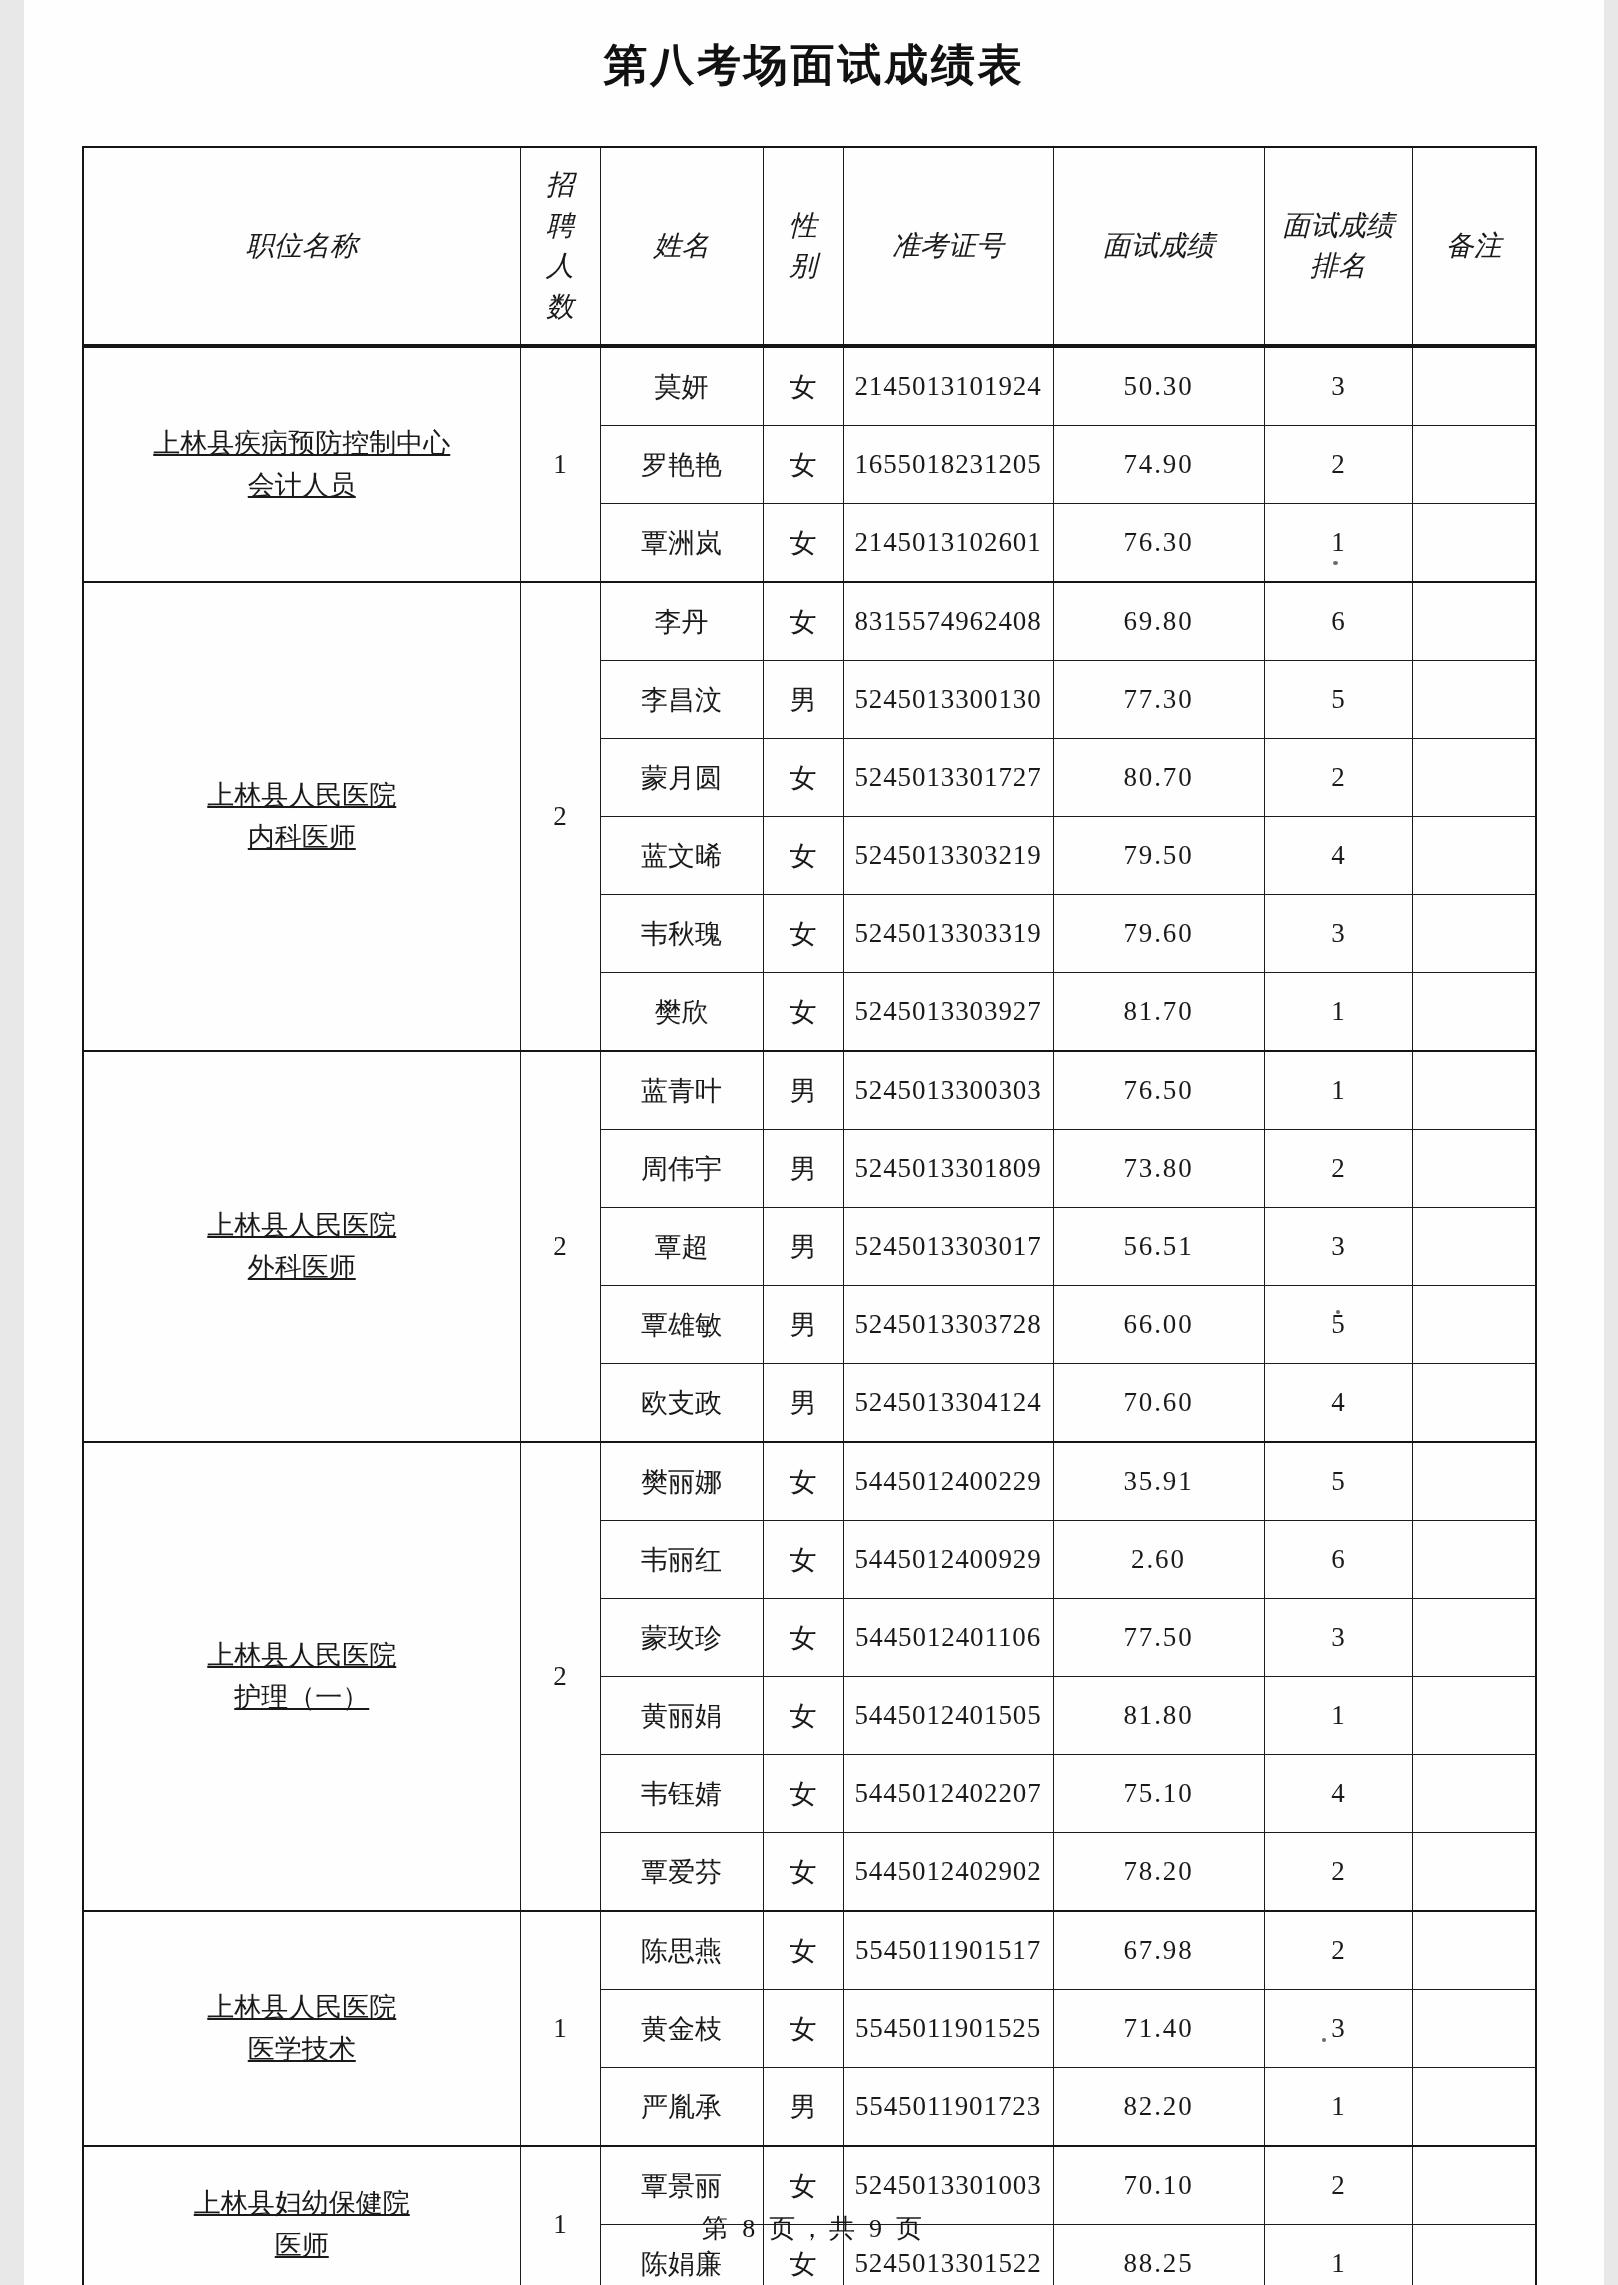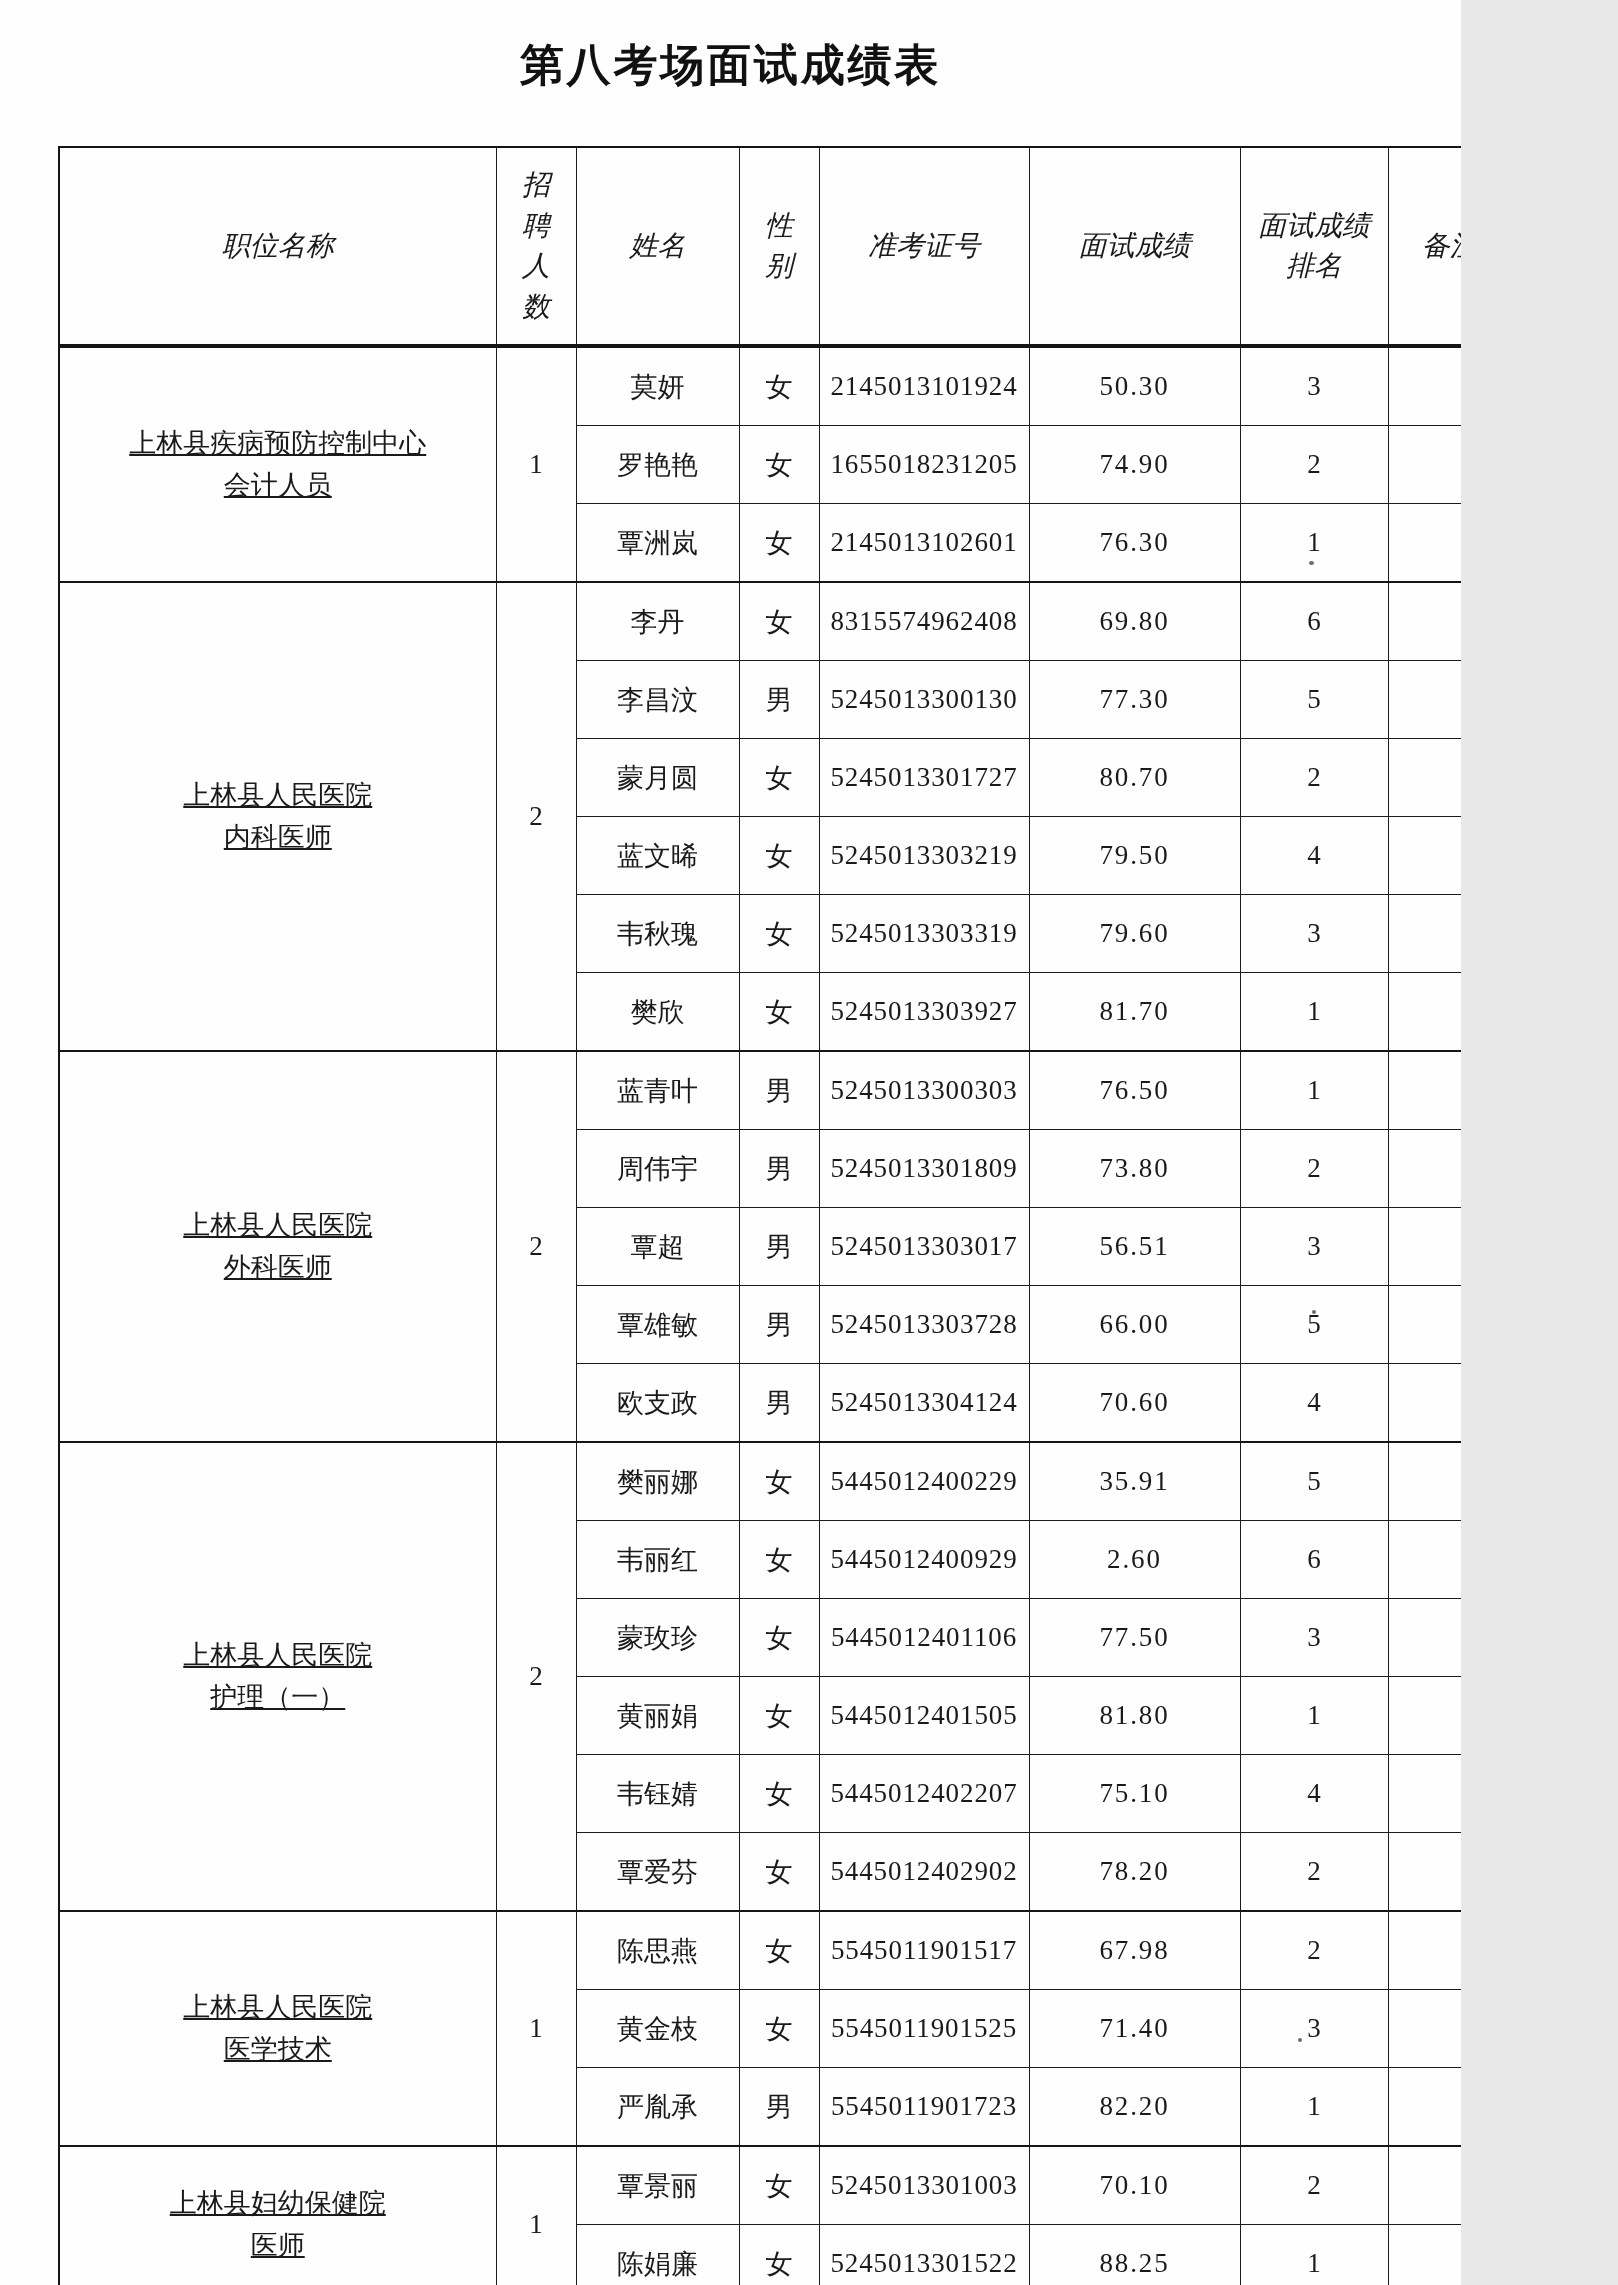--- a/index.html
+++ b/index.html
@@ -1,22 +1,23 @@
 <!DOCTYPE html>
 <html style="font-size:15px"><head>
 <meta charset="utf-8">
 <style>
   html,body{margin:0;padding:0;background:#e8e8e8;}
   .page{
     position:relative;
-    width:1461px;height:2285px;
+    width:1580px;height:2285px;
     background:#fefefe;
     font-family:"Liberation Serif","DejaVu Serif",serif;
     color:#1a1a1a;
     overflow:hidden;
+    margin-left:24px;
   }
   .title{
     position:absolute;top:36px;left:0;width:100%;
     text-align:center;
     font-size:44px;font-weight:700;letter-spacing:2.8px;
     color:#111;
   }
   table.score-table{
     position:absolute;left:58px;top:146px;
     width:1453px;
@@ -329,15 +330,16 @@
         <td class="rank">1</td>
         <td></td>
       </tr>
     </tbody>
   </table>
 
   <div class="noise n1"></div>
   <div class="noise n2"></div>
   <div class="noise n3"></div>
 
+  <div class="footer">第 8 页，共 9 页</div>
 
 </div>
 
 
 </body></html>

